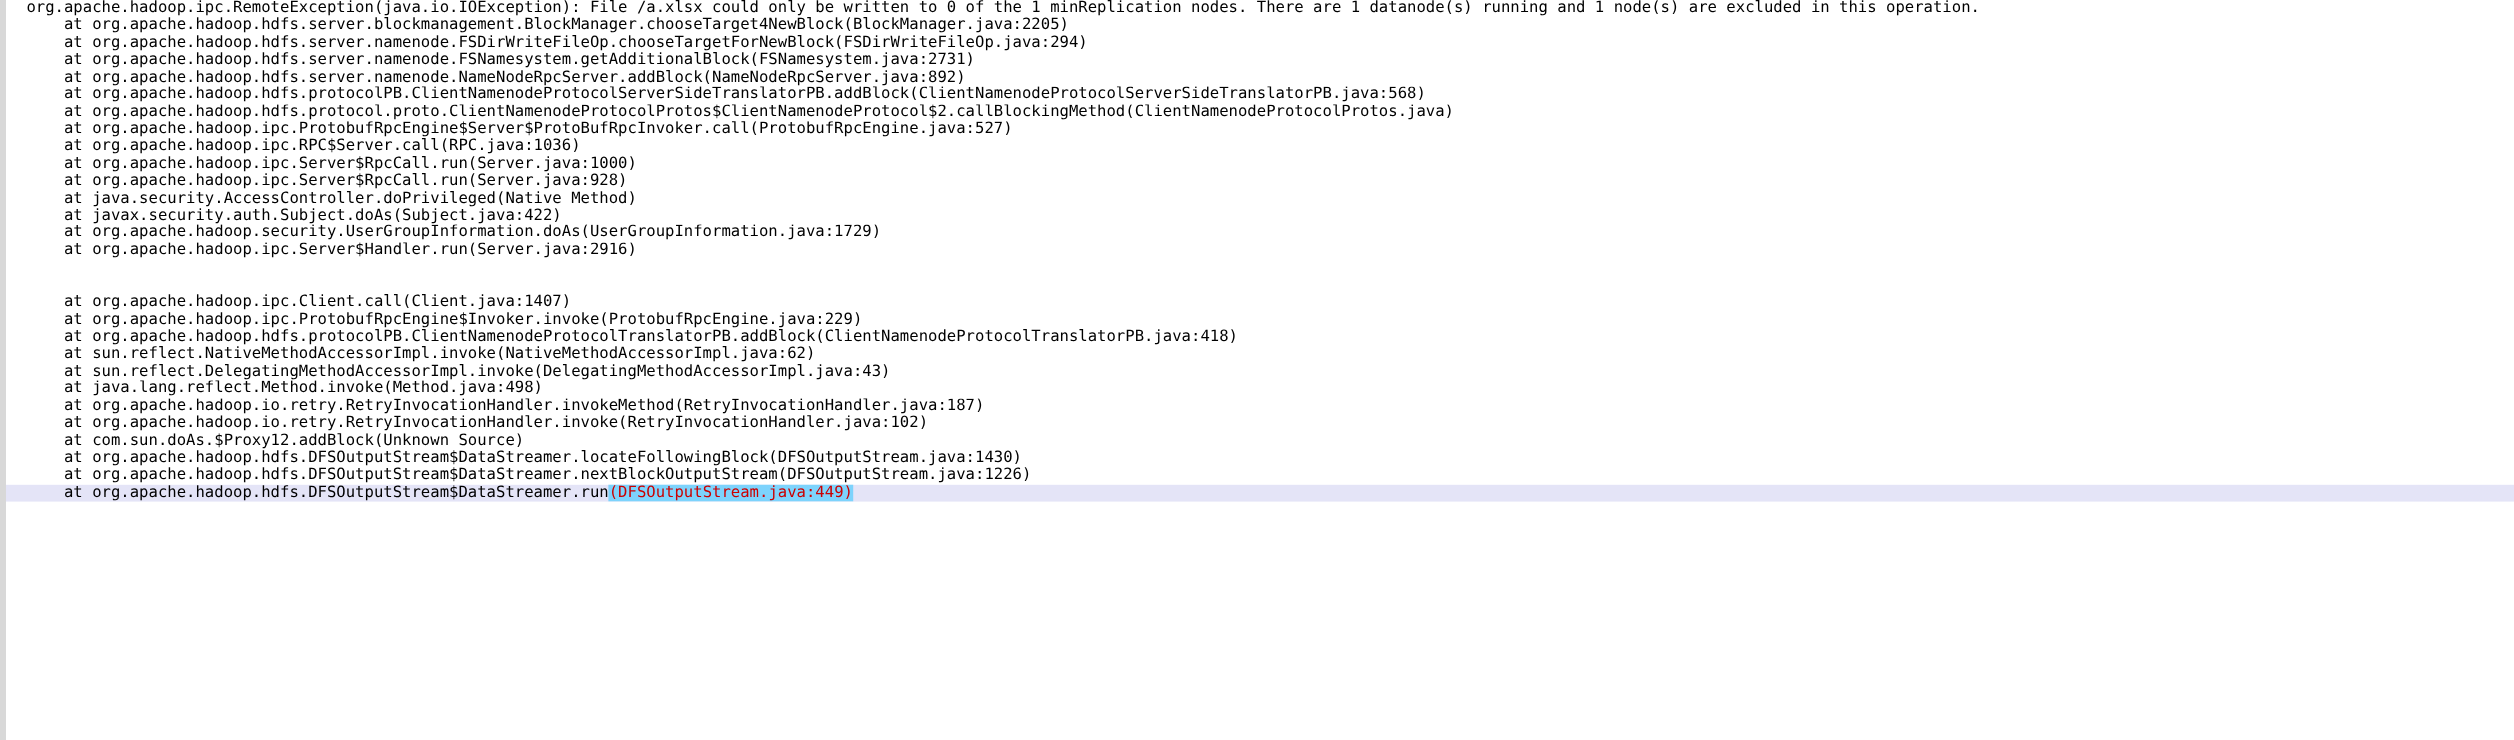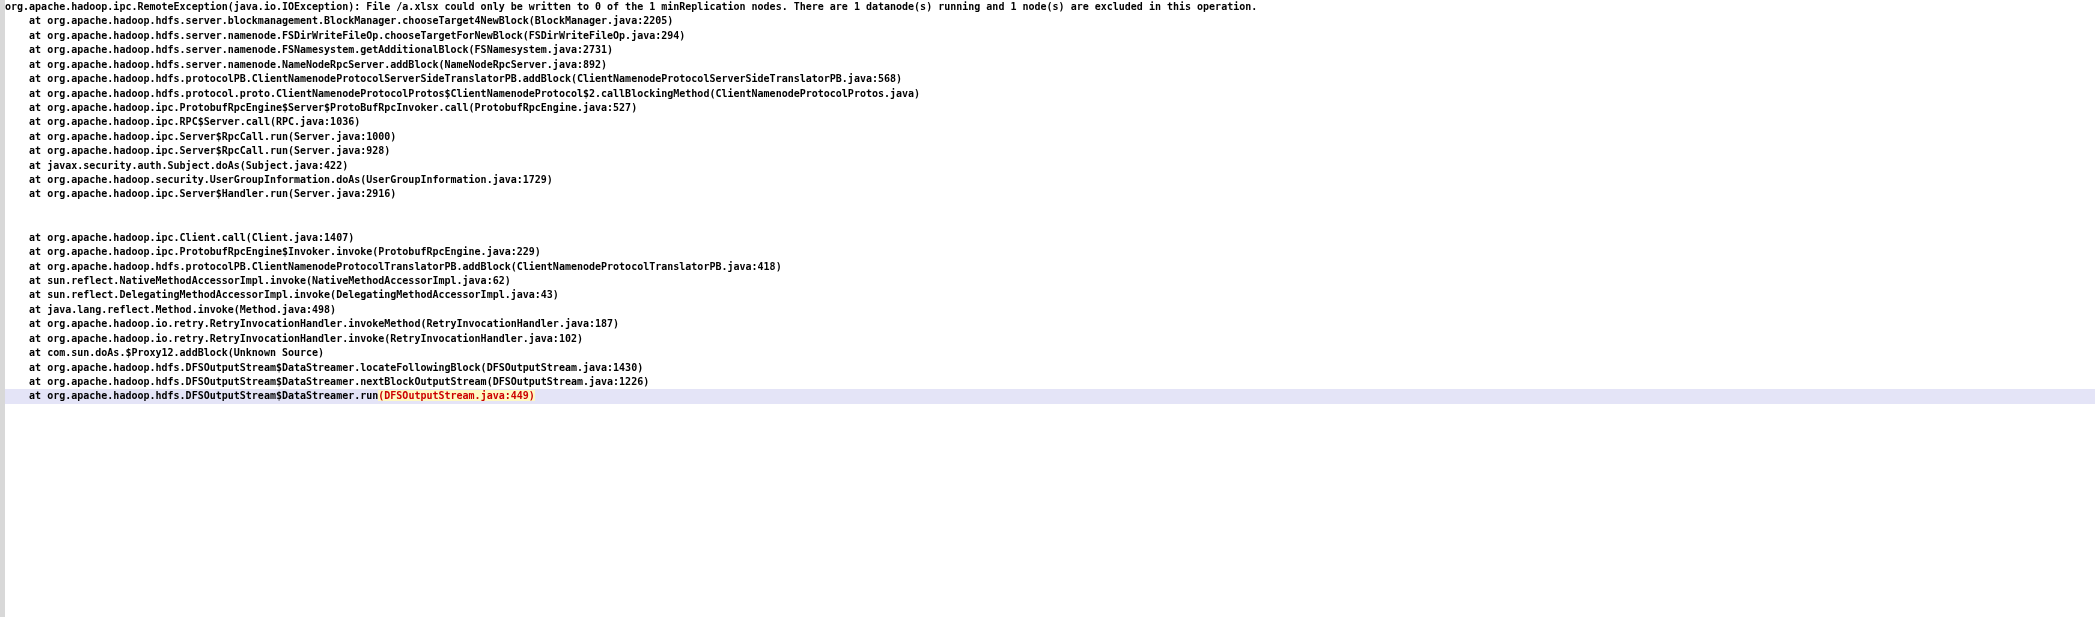--- a/index.html
+++ b/index.html
@@ -31,60 +31,60 @@
     left: 0;
     right: 0;
     bottom: 0;
     padding: 0;
     margin: 0;
   }
 
   .trace-line {
     height: 14.43px;
     line-height: 14.43px;
-    font-size: 10px;
+    font-size: 13px;
     font-family: "DejaVu Sans Mono", "Liberation Mono", monospace;
     color: #000000;
     white-space: pre;
     letter-spacing: 0px;
-    padding-left: 0;
+    padding-left: 17px;
     box-sizing: border-box;
     overflow: hidden;
-    font-weight: bold;
   }
 
   .trace-line.blank {
     color: transparent;
   }
 
   .trace-line.highlighted {
     background: #e4e4f7;
   }
 
   .trace-line .link-frag {
     color: #cc0000;
-    background: #fef9c3;
+    background: #7dd3fc;
   }
 </style>
 </head>
 <body>
 
 <div id="console-pane">
   <div id="trace-output">
       <div class="trace-line"><span>org.apache.hadoop.ipc.RemoteException(java.io.IOException): File /a.xlsx could only be written to 0 of the 1 minReplication nodes. There are 1 datanode(s) running and 1 node(s) are excluded in this operation.</span></div>
       <div class="trace-line"><span>    at org.apache.hadoop.hdfs.server.blockmanagement.BlockManager.chooseTarget4NewBlock(BlockManager.java:2205)</span></div>
       <div class="trace-line"><span>    at org.apache.hadoop.hdfs.server.namenode.FSDirWriteFileOp.chooseTargetForNewBlock(FSDirWriteFileOp.java:294)</span></div>
       <div class="trace-line"><span>    at org.apache.hadoop.hdfs.server.namenode.FSNamesystem.getAdditionalBlock(FSNamesystem.java:2731)</span></div>
       <div class="trace-line"><span>    at org.apache.hadoop.hdfs.server.namenode.NameNodeRpcServer.addBlock(NameNodeRpcServer.java:892)</span></div>
       <div class="trace-line"><span>    at org.apache.hadoop.hdfs.protocolPB.ClientNamenodeProtocolServerSideTranslatorPB.addBlock(ClientNamenodeProtocolServerSideTranslatorPB.java:568)</span></div>
       <div class="trace-line"><span>    at org.apache.hadoop.hdfs.protocol.proto.ClientNamenodeProtocolProtos$ClientNamenodeProtocol$2.callBlockingMethod(ClientNamenodeProtocolProtos.java)</span></div>
       <div class="trace-line"><span>    at org.apache.hadoop.ipc.ProtobufRpcEngine$Server$ProtoBufRpcInvoker.call(ProtobufRpcEngine.java:527)</span></div>
       <div class="trace-line"><span>    at org.apache.hadoop.ipc.RPC$Server.call(RPC.java:1036)</span></div>
       <div class="trace-line"><span>    at org.apache.hadoop.ipc.Server$RpcCall.run(Server.java:1000)</span></div>
       <div class="trace-line"><span>    at org.apache.hadoop.ipc.Server$RpcCall.run(Server.java:928)</span></div>
+      <div class="trace-line"><span>    at java.security.AccessController.doPrivileged(Native Method)</span></div>
       <div class="trace-line"><span>    at javax.security.auth.Subject.doAs(Subject.java:422)</span></div>
       <div class="trace-line"><span>    at org.apache.hadoop.security.UserGroupInformation.doAs(UserGroupInformation.java:1729)</span></div>
       <div class="trace-line"><span>    at org.apache.hadoop.ipc.Server$Handler.run(Server.java:2916)</span></div>
       <div class="trace-line blank"><span></span></div>
       <div class="trace-line blank"><span></span></div>
       <div class="trace-line"><span>    at org.apache.hadoop.ipc.Client.call(Client.java:1407)</span></div>
       <div class="trace-line"><span>    at org.apache.hadoop.ipc.ProtobufRpcEngine$Invoker.invoke(ProtobufRpcEngine.java:229)</span></div>
       <div class="trace-line"><span>    at org.apache.hadoop.hdfs.protocolPB.ClientNamenodeProtocolTranslatorPB.addBlock(ClientNamenodeProtocolTranslatorPB.java:418)</span></div>
       <div class="trace-line"><span>    at sun.reflect.NativeMethodAccessorImpl.invoke(NativeMethodAccessorImpl.java:62)</span></div>
       <div class="trace-line"><span>    at sun.reflect.DelegatingMethodAccessorImpl.invoke(DelegatingMethodAccessorImpl.java:43)</span></div>

